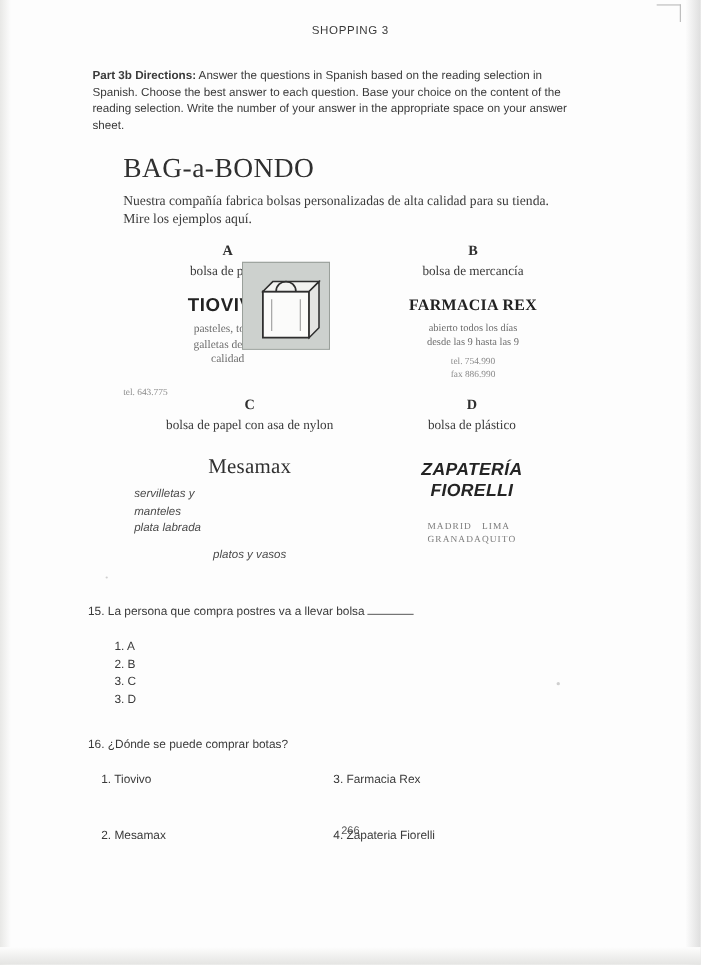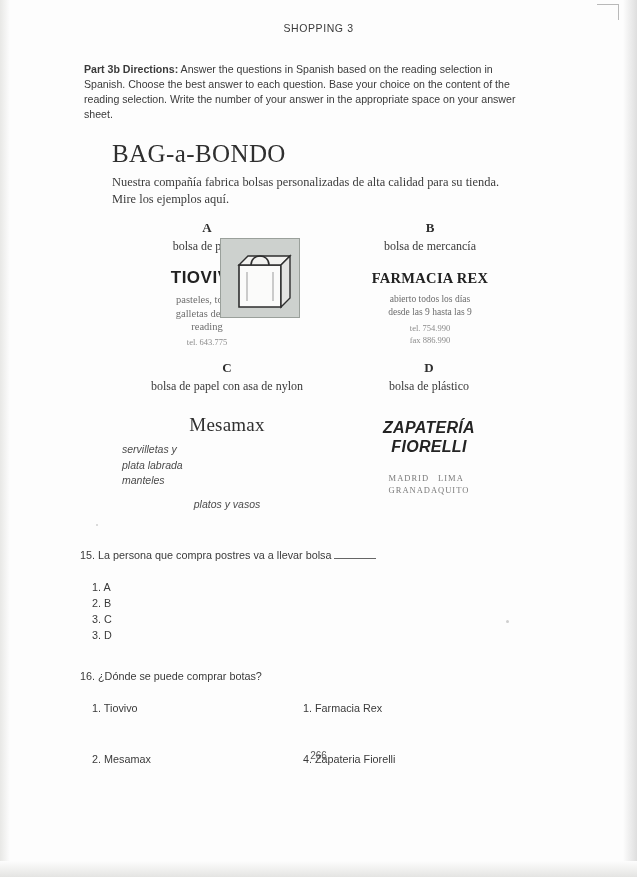--- a/index.html
+++ b/index.html
@@ -146,22 +146,21 @@
     font-size: 10.5px;
     line-height: 13.5px;
     color: #6e6e6e;
     text-align: center;
     margin-top: 5px;
   }
   .tiovivo-tel {
     font-family: "Liberation Serif", serif;
     font-size: 8.5px;
     color: #8a8a8a;
-    text-align: center;
-    margin-top: 3px;
+    margin-top: 17px;
   }
 
   .farmacia {
     font-family: "Liberation Serif", serif;
     font-weight: bold;
     font-size: 14.5px;
     color: #222;
     text-align: center;
     margin-top: 16px;
     letter-spacing: 0.3px;
@@ -245,21 +244,21 @@
   .q-text { line-height: 15px; }
   .blank {
     display: inline-block;
     width: 42px;
     border-bottom: 1px solid #666;
     height: 10px;
     margin-left: 3px;
   }
   .opts-vert {
     margin-top: 16px;
-    margin-left: 12px;
+    margin-left: 24px;
     line-height: 16px;
   }
   .q16 { margin-top: 26px; }
   .opts-grid {
     margin-top: 16px;
     margin-left: 12px;
     display: grid;
     grid-template-columns: 176px 1fr;
     row-gap: 4px;
     line-height: 16px;
@@ -308,21 +307,21 @@
   <div class="bags">
 
     <div class="row">
       <div class="col-a">
         <div class="letter">A</div>
         <div class="caption">bolsa de papel</div>
         <div class="tiovivo">TIOVIVO</div>
         <div class="tiovivo-lines">
           <div>pasteles, tortas</div>
           <div>galletas de alta</div>
-          <div>reading</div>
+          <div>calidad</div>
         </div>
         <div class="tiovivo-tel">tel. 643.775</div>
       </div>
 
       <div class="bag-img">
         <svg class="bag-svg" width="78" height="78" viewBox="0 0 78 78" aria-hidden="true">
           <rect x="0" y="0" width="78" height="78" fill="#cdd1ce"></rect>
           <path d="M18 26 L18 68 L60 68 L60 26 Z" fill="#fbfbfa" stroke="#2e2e2e" stroke-width="1.6"></path>
           <path d="M18 26 L27 17 L69 17 L60 26 Z" fill="#f2f2f0" stroke="#2e2e2e" stroke-width="1.4"></path>
           <path d="M60 26 L69 17 L69 59 L60 68 Z" fill="#e4e4e2" stroke="#2e2e2e" stroke-width="1.4"></path>
@@ -347,22 +346,22 @@
       </div>
     </div>
 
     <div class="row2">
       <div class="col-c">
         <div class="letter">C</div>
         <div class="caption">bolsa de papel con asa de nylon</div>
         <div class="mesamax">Mesamax</div>
         <div class="mesamax-lines">
           <div>servilletas y</div>
+          <div>manteles</div>
           <div>plata labrada</div>
-          <div>manteles</div>
         </div>
         <div class="mesamax-last">platos y vasos</div>
       </div>
 
       <div class="col-d">
         <div class="letter">D</div>
         <div class="caption">bolsa de plástico</div>
         <div class="zapateria">
           <div>ZAPATERÍA</div>
           <div>FIORELLI</div>
@@ -393,20 +392,20 @@
       <div>3. C</div>
       <div>3. D</div>
     </div>
 
     <div class="q-text q16">
       <span>16.</span>
       <span>¿Dónde se puede comprar botas?</span>
     </div>
     <div class="opts-grid">
       <div>1. Tiovivo</div>
-      <div>1. Farmacia Rex</div>
+      <div>3. Farmacia Rex</div>
       <div>2. Mesamax</div>
       <div>4. Zapateria Fiorelli</div>
     </div>
   </div>
 
   <div class="page-num">266</div>
 </div>
 
 </body></html>

